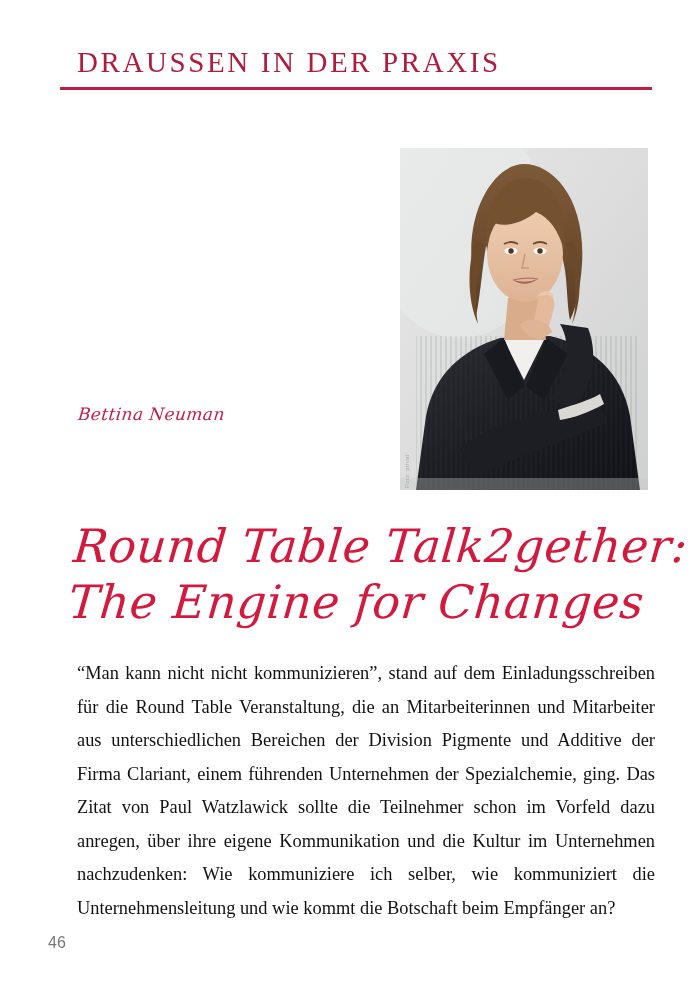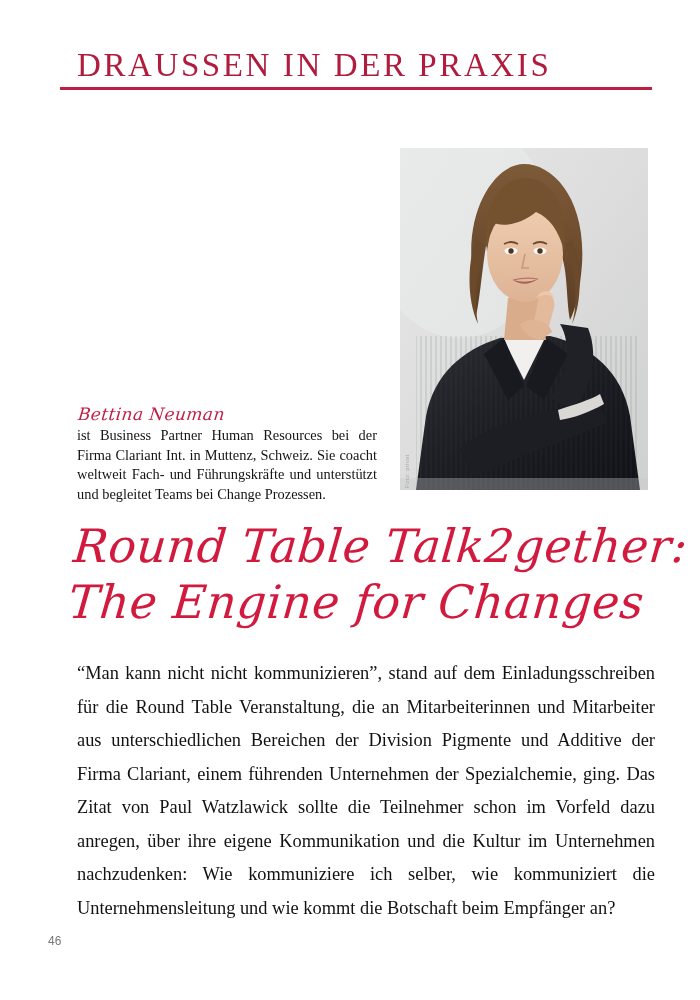--- a/index.html
+++ b/index.html
@@ -21,21 +21,21 @@
     inset: 0;
     background: #ffffff;
   }
 
   
   .kicker {
     position: absolute;
     left: 77px;
     top: 47px;
     font-family: "Liberation Serif", serif;
-    font-size: 33px;
+    font-size: 29px;
     line-height: 1.1;
     letter-spacing: 2.6px;
     color: #B01C3E;
     white-space: nowrap;
   }
   .header-rule {
     position: absolute;
     left: 60px;
     top: 87px;
     width: 592px;
@@ -131,21 +131,21 @@
     hyphens: none;
     margin-top: 7px;
   }
 
   
   .folio {
     position: absolute;
     left: 48px;
     top: 934px;
     font-family: "Liberation Sans", sans-serif;
-    font-size: 12px;
+    font-size: 16px;
     color: #77777a;
     letter-spacing: .2px;
   }
 </style>
 </head>
 <body>
 
 <div class="page">
 
   <div class="kicker">DRAUSSEN IN DER PRAXIS</div>
@@ -222,21 +222,20 @@
       <path d="M158 262 C176 256 190 252 200 246 L204 256 C190 264 174 270 160 272 Z" fill="#f0ece8" opacity=".9"></path>
 
       <rect x="0" y="330" width="248" height="12" fill="#c9cbca" opacity=".35"></rect>
     </svg>
   </div>
 
   <div class="photo-credit">Foto: privat</div>
 
   <div class="byline">
     <div class="byline-name">Bettina Neuman</div>
-    <div class="byline-text">ist Business Partner Human Resources bei der Firma Clariant Int. in Muttenz, Schweiz. Sie coacht weltweit Fach- und Führungskräfte und unterstützt und begleitet Teams bei Change Prozessen.</div>
   </div>
 
   <div class="headline">
     <span class="headline-line">Round Table Talk2gether:</span>
     <span class="headline-line">The Engine for Changes</span>
   </div>
 
   <div class="body-copy">“Man kann nicht nicht kommunizieren”, stand auf dem Einladungsschreiben für die Round Table Veranstaltung, die an Mitarbeiterinnen und Mitarbeiter aus unterschiedlichen Bereichen der Division Pigmente und Additive der Firma Clariant, einem führenden Unternehmen der Spezialchemie,  ging. Das Zitat von Paul Watzlawick sollte die Teilnehmer schon im Vorfeld dazu anregen, über ihre eigene Kommunikation und die Kultur im Unternehmen nachzudenken: Wie kommuniziere ich selber, wie kommuniziert die Unternehmensleitung und wie kommt die Botschaft beim Empfänger an?</div>
 
   <div class="folio">46</div>

